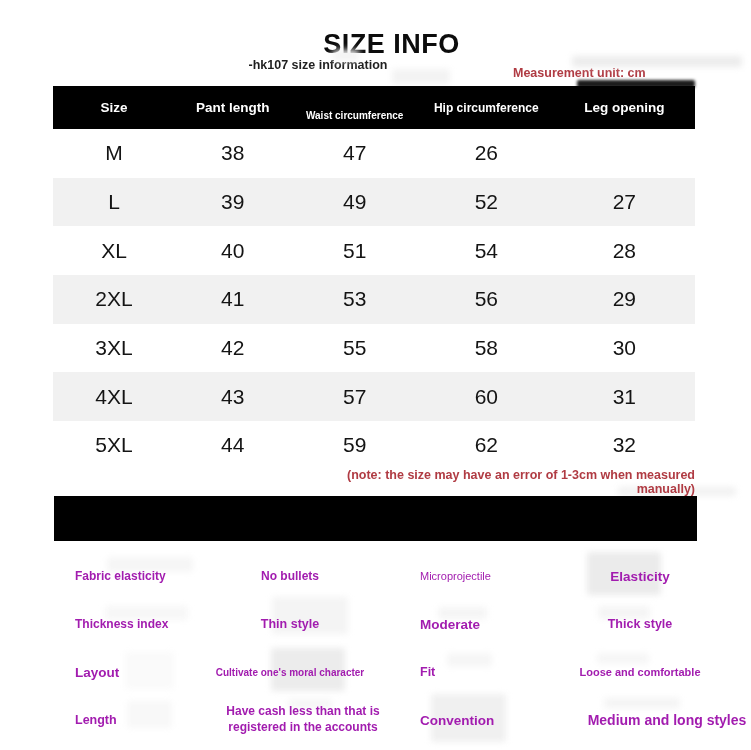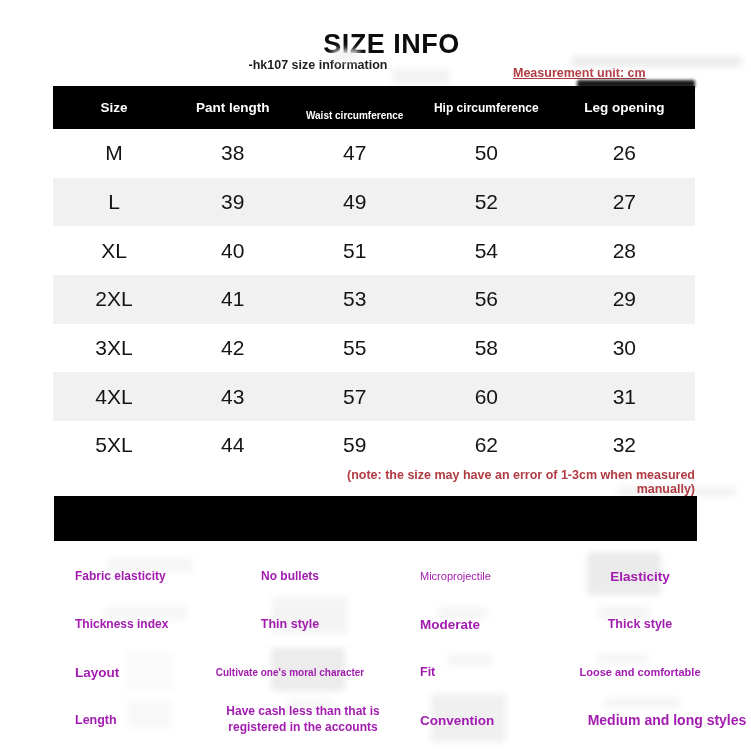--- a/index.html
+++ b/index.html
@@ -12,21 +12,20 @@
     position:absolute;top:13px;left:0;width:751px;margin:16px;text-align:center;
     font-size:27px;font-weight:bold;color:#0c0c0c;letter-spacing:0.5px;
   }
   .subtitle{
     position:absolute;top:58px;left:198px;width:240px;text-align:center;
     font-size:12.5px;font-weight:bold;color:#1f1f1f;
   }
   .unit-note{
     position:absolute;top:66px;left:513px;font-size:12.5px;font-weight:bold;
     color:var(--red,#b03b43);
-    text-decoration:underline;
   }
   
   .size-table{position:absolute;left:53px;top:86px;width:642px;}
   .thead{
     display:grid;grid-template-columns:19% 18% 20% 21% 22%;
     background:var(--header-bg,#000);height:43px;align-items:center;
     color:#fff;text-align:center;
   }
   .th{font-weight:bold;}
   .th0,.th1,.th4{font-size:13.5px;}
@@ -99,21 +98,20 @@
         <div class="th th1">Pant length</div>
         <div class="th th2">Waist circumference</div>
         <div class="th th3">Hip circumference</div>
         <div class="th th4">Leg opening</div>
       </div>
     <div id="tbody">
         <div class="trow">
           <div class="td">M</div>
           <div class="td">38</div>
           <div class="td">47</div>
-          <div class="td">50</div>
           <div class="td">26</div>
         </div>
         <div class="trow alt">
           <div class="td">L</div>
           <div class="td">39</div>
           <div class="td">49</div>
           <div class="td">52</div>
           <div class="td">27</div>
         </div>
         <div class="trow">

